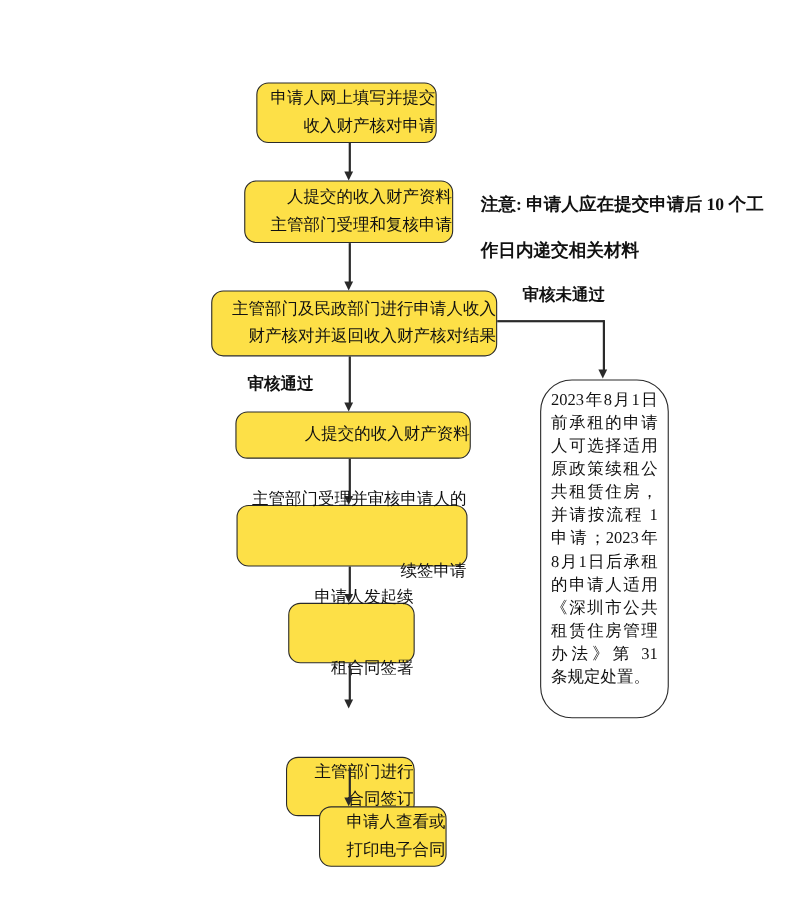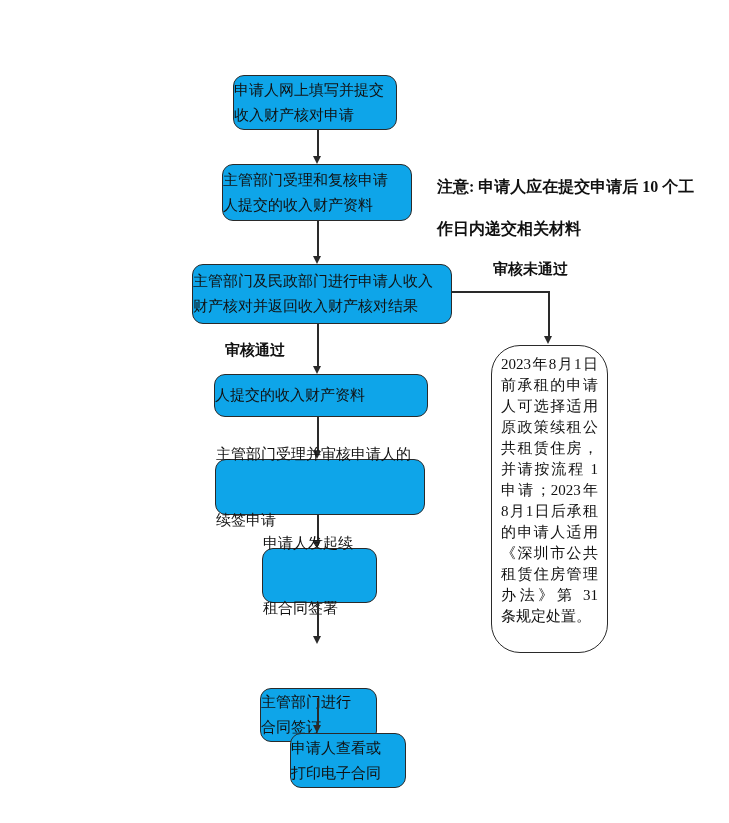--- a/index.html
+++ b/index.html
@@ -16,26 +16,26 @@
     color: #111111;
     overflow: hidden;
   }
   .flow-box {
     position: absolute;
     border: 1.5px solid #2a2a2a;
     border-radius: 11px;
     box-sizing: border-box;
     display: flex;
     flex-direction: column;
-    align-items: flex-start;
+    align-items: flex-end;
     justify-content: center;
     text-align: center;
     font-size: 15px;
     line-height: 25px;
-    background: #0ea5e9;
+    background: #fde047;
   }
   .vline {
     position: absolute;
     width: 1.5px;
     background: #2a2a2a;
   }
   .hline {
     position: absolute;
     height: 1.5px;
     background: #2a2a2a;
@@ -85,38 +85,38 @@
 
   <div class="flow-box" style="left:233px; top:75px; width:164px; height:55px;">
     <div>申请人网上填写并提交</div>
     <div>收入财产核对申请</div>
   </div>
 
   <div class="vline" style="left:317px; top:130px; height:27px;"></div>
   <div class="ah-down" style="left:313px; top:156px;"></div>
 
   <div class="flow-box" style="left:222px; top:164px; width:190px; height:57px;">
+    <div>人提交的收入财产资料</div>
     <div>主管部门受理和复核申请</div>
-    <div>人提交的收入财产资料</div>
   </div>
 
   <div class="note" style="left:437px; top:176px;">
     <div class="note-line1">注意: 申请人应在提交申请后 10 个工</div>
     <div>作日内递交相关材料</div>
   </div>
 
   <div class="vline" style="left:317px; top:221px; height:36px;"></div>
   <div class="ah-down" style="left:313px; top:256px;"></div>
 
   <div class="flow-box" style="left:192px; top:264px; width:260px; height:60px;">
     <div>主管部门及民政部门进行申请人收入</div>
     <div>财产核对并返回收入财产核对结果</div>
   </div>
 
-  <div class="flow-label" style="left:493px; top:261px;text-align:right;">审核未通过</div>
+  <div class="flow-label" style="left:475px; top:261px;text-align:right;">审核未通过</div>
   <div class="hline" style="left:452px; top:291px; width:97px;"></div>
   <div class="vline" style="left:548px; top:291px; height:46px;"></div>
   <div class="ah-down" style="left:544px; top:336px;"></div>
 
   <div class="side-box" style="left:491px; top:345px; width:117px; height:308px;border-radius:29px;">2023年8月1日前承租的申请人可选择适用原政策续租公共租赁住房，并请按流程 1 申请；2023年8月1日后承租的申请人适用《深圳市公共租赁住房管理办法》第 31 条规定处置。</div>
 
   <div class="vline" style="left:317px; top:324px; height:43px;"></div>
   <div class="ah-down" style="left:313px; top:366px;"></div>
   <div class="flow-label" style="left:225px; top:342px;">审核通过</div>
 

